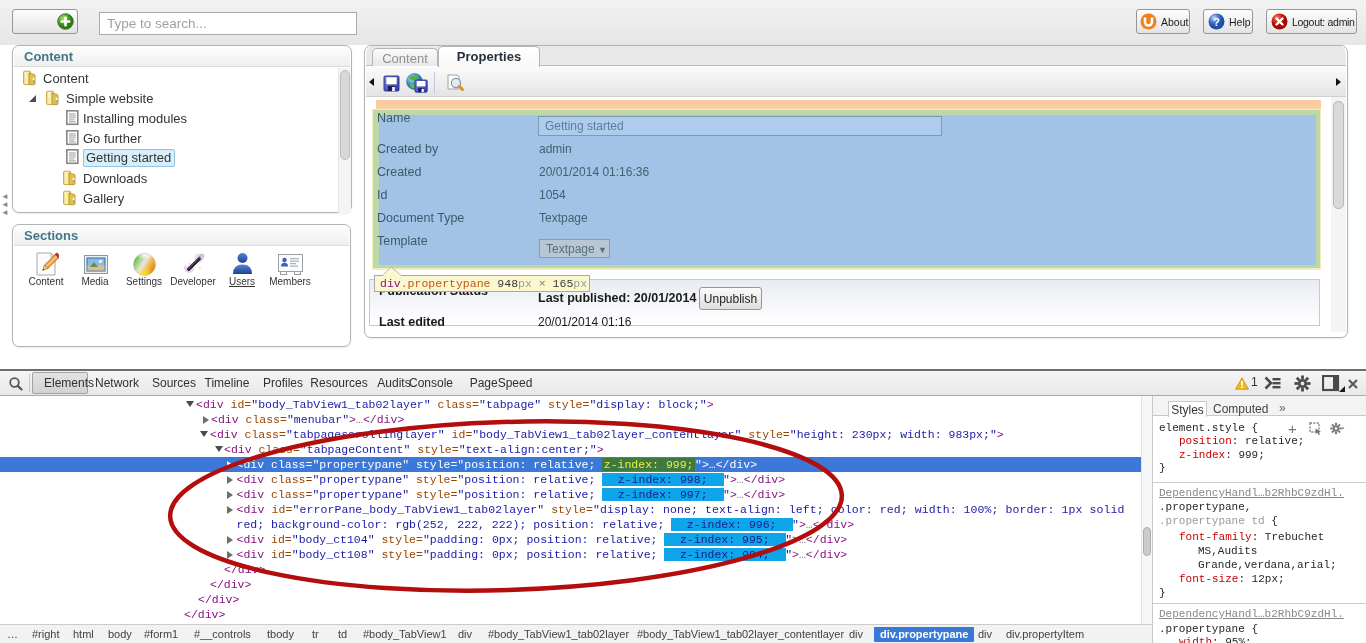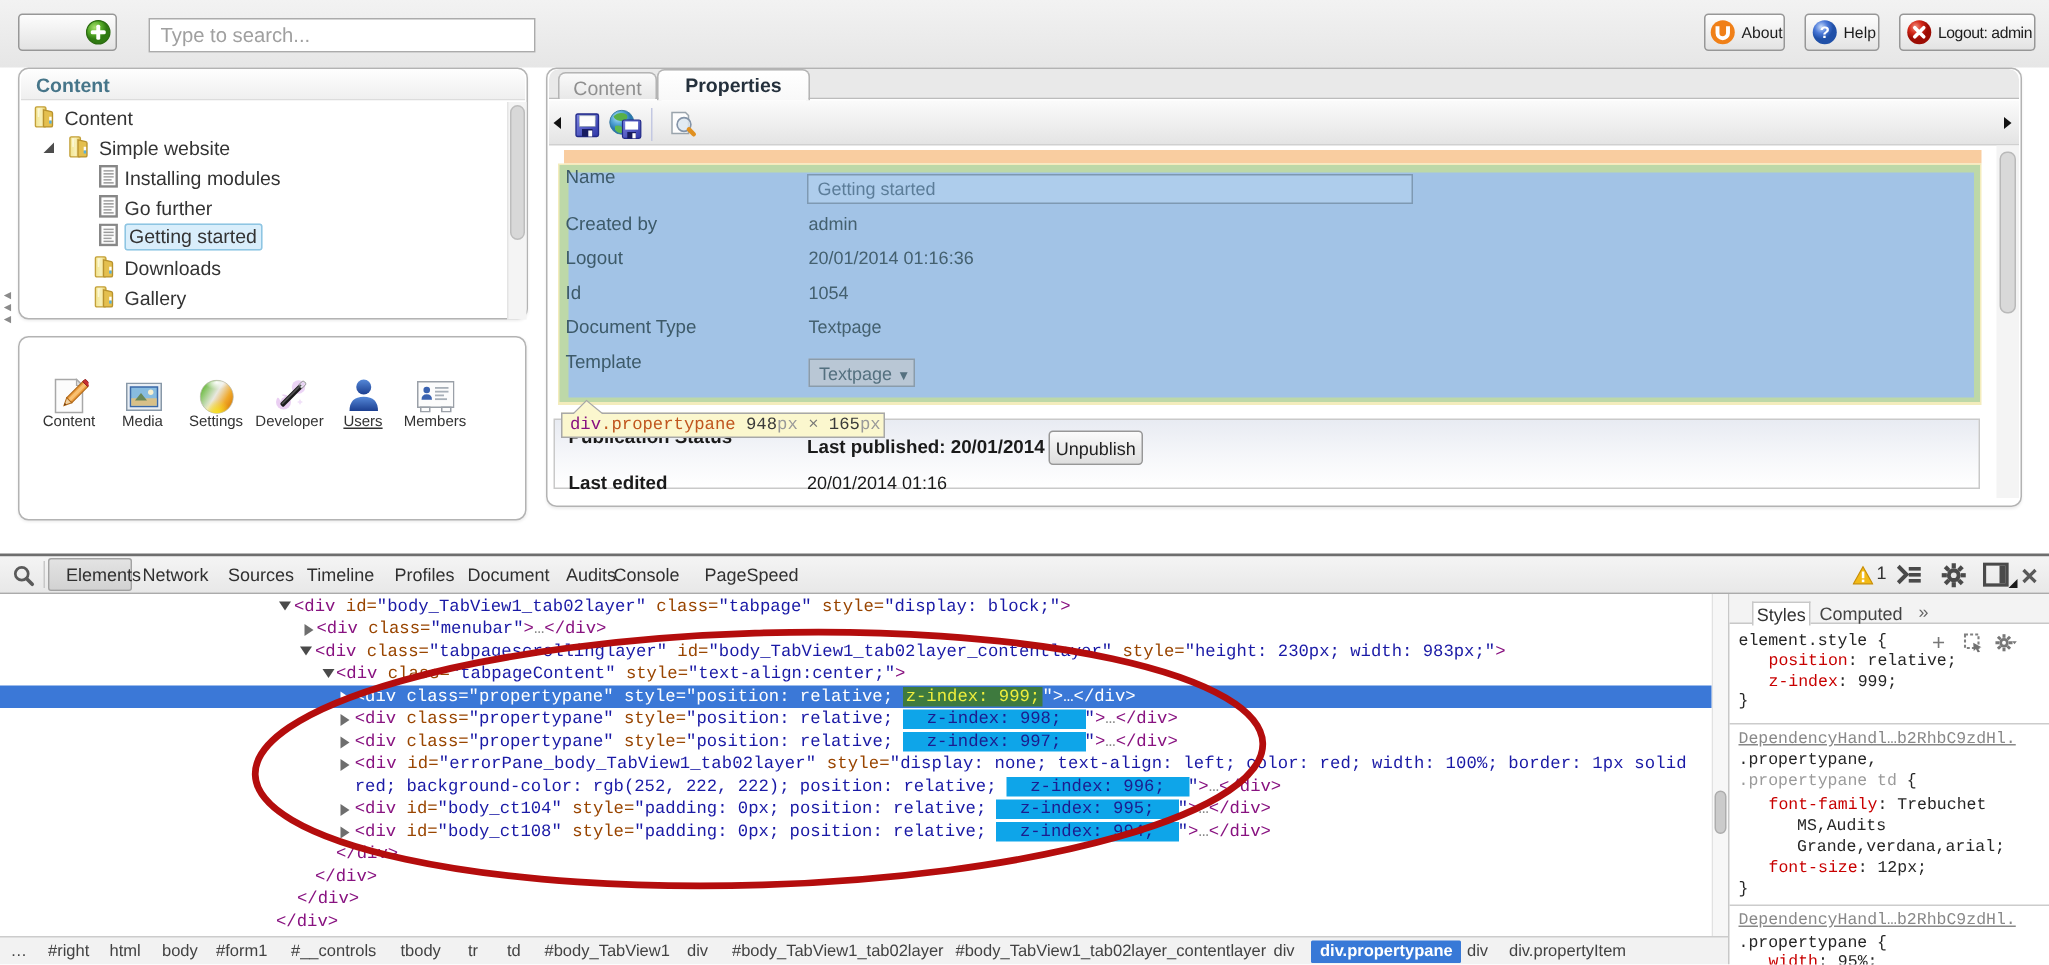--- a/index.html
+++ b/index.html
@@ -156,20 +156,21 @@
         <use href="#folder"></use>
       </svg><span style="margin-left:7px;">Downloads</span></div>
   <div class="trow" style="left:49px; top:144px;"><svg width="14" height="16" style="vertical-align:-3px;">
         <use href="#folder"></use>
       </svg><span style="margin-left:7px;">Gallery</span></div>
 
   <div class="abs" style="left:325px; top:22px; width:13px; height:145px; background:#f4f4f4; border-left:1px solid #e4e4e4;"></div>
   <div class="abs" style="left:327px; top:24px; width:10px; height:90px; background:#d8d8d8; border:1px solid #bdbdbd; border-radius:5px;"></div>
 </div>
 <div id="secpanel" class="panel" style="left:12px; top:224px; width:339px; height:123px;">
+  <div class="phead">Sections</div>
 
   <svg class="abs" width="26" height="24" style="left:20px; top:27px;" viewBox="0 0 26 24">
     <path d="M4 1 L18 1 L22 5 L22 23 L4 23 Z" fill="#fcfcfc" stroke="#a8a8a8" stroke-width="1"></path>
     <path d="M18 1 L18 5 L22 5 Z" fill="#e0e0e0" stroke="#a8a8a8" stroke-width="0.8"></path>
     <g transform="rotate(45 16 12)">
       <rect x="13.6" y="0" width="4.8" height="16" fill="#e89838" stroke="#b06818" stroke-width="0.7"></rect>
       <rect x="14.9" y="0" width="2.2" height="16" fill="#f8c070"></rect>
       <path d="M13.6 16 L16 21 L18.4 16 Z" fill="#f0d0a0" stroke="#b06818" stroke-width="0.7"></path>
       <path d="M15.2 19.3 L16 21 L16.8 19.3 Z" fill="#703808"></path>
       <rect x="13.6" y="-1.5" width="4.8" height="2.4" fill="#c83030" stroke="#902020" stroke-width="0.6"></rect>
@@ -304,21 +305,21 @@
   <div class="abs" style="left:11px; top:53.5px; width:945px; height:9px; background:#f9cda0;"></div>
 
   <div class="abs" style="left:7px; top:62.5px; width:949px; height:161px; background:#f3ecbc;"></div>
   <div class="abs" style="left:8px; top:64px; width:947px; height:158px; background:#bdd8a8;"></div>
   <div class="abs" style="left:13.5px; top:68.5px; width:937px; height:150px; background:#a2c3e6;"></div>
 
   <div class="abs flabel" style="left:12px; top:65px;">Name</div>
   <div class="abs" style="left:173px; top:70px; width:404px; height:20px; background:#aecdec; border:1px solid #7e99b2; font-size:12px; color:#5c7d99; line-height:19px; padding-left:6px;">Getting started</div>
   <div class="abs flabel" style="left:12px; top:96px;">Created by</div>
   <div class="abs fval" style="left:174px; top:96px;">admin</div>
-  <div class="abs flabel" style="left:12px; top:119px;">Logout</div>
+  <div class="abs flabel" style="left:12px; top:119px;">Created</div>
   <div class="abs fval" style="left:174px; top:119px;">20/01/2014 01:16:36</div>
   <div class="abs flabel" style="left:12px; top:142px;">Id</div>
   <div class="abs fval" style="left:174px; top:142px;">1054</div>
   <div class="abs flabel" style="left:12px; top:165px;">Document Type</div>
   <div class="abs fval" style="left:174px; top:165px;">Textpage</div>
   <div class="abs flabel" style="left:12px; top:188px;">Template</div>
   <div class="abs" style="left:174px; top:193px; width:71px; height:19px; background:#b9c7d5; border:1px solid #8a9cab; font-size:12px; color:#54707f; line-height:18px; padding-left:6px;">Textpage <span style="font-size:9px;">▼</span></div>
 
   <div class="abs" style="left:4px; top:233px; width:951px; height:47px; background:linear-gradient(180deg,#e8ebf2 0%,#f6f7fa 55%,#ffffff 100%); border:1px solid #c9c9c9;"></div>
   <div class="abs" style="left:14px; top:238px; font-size:12.5px; font-weight:bold; color:#1a1a1a;">Publication Status</div>
@@ -344,21 +345,21 @@
     <circle cx="6.5" cy="6.5" r="4.3" fill="none" stroke="#5a5a5a" stroke-width="1.8"></circle>
     <path d="M9.8 9.8 L13.5 13.5" stroke="#5a5a5a" stroke-width="2.4" stroke-linecap="round"></path>
   </svg>
   <div class="abs" style="left:29px; top:5px; width:1px; height:18px; background:#c8c8c8;"></div>
   <div class="abs" style="left:32px; top:3px; width:56px; height:22px; background:linear-gradient(180deg,#e3e3e3,#d2d2d2); border:1px solid #a2a2a2; border-radius:2px;"></div>
   <div class="abs dtab" style="left:44px; top:3px; width:40px;">Elements</div>
   <div class="abs dtab" style="left:88px; top:3px; width:58px;">Network</div>
   <div class="abs dtab" style="left:146px; top:3px; width:56px;">Sources</div>
   <div class="abs dtab" style="left:198px; top:3px; width:58px;">Timeline</div>
   <div class="abs dtab" style="left:256px; top:3px; width:54px;">Profiles</div>
-  <div class="abs dtab" style="left:306px; top:3px; width:66px;">Document</div>
+  <div class="abs dtab" style="left:306px; top:3px; width:66px;">Resources</div>
   <div class="abs dtab" style="left:370px; top:3px; width:48px;">Audits</div>
   <div class="abs dtab" style="left:404px; top:3px; width:54px;">Console</div>
   <div class="abs dtab" style="left:466px; top:3px; width:70px;">PageSpeed</div>
 
   <svg class="abs" width="14" height="13" style="left:1235px; top:8px;" viewBox="0 0 14 13">
     <path d="M7 0.8 L13.4 12.2 L0.6 12.2 Z" fill="#f2ba16" stroke="#c88e06" stroke-width="0.8"></path>
     <rect x="6.2" y="4" width="1.7" height="4.5" fill="#fff"></rect>
     <rect x="6.2" y="9.4" width="1.7" height="1.7" fill="#fff"></rect>
   </svg>
   <div class="abs" style="left:1251px; top:6px; font-size:12px; color:#333;">1</div>

